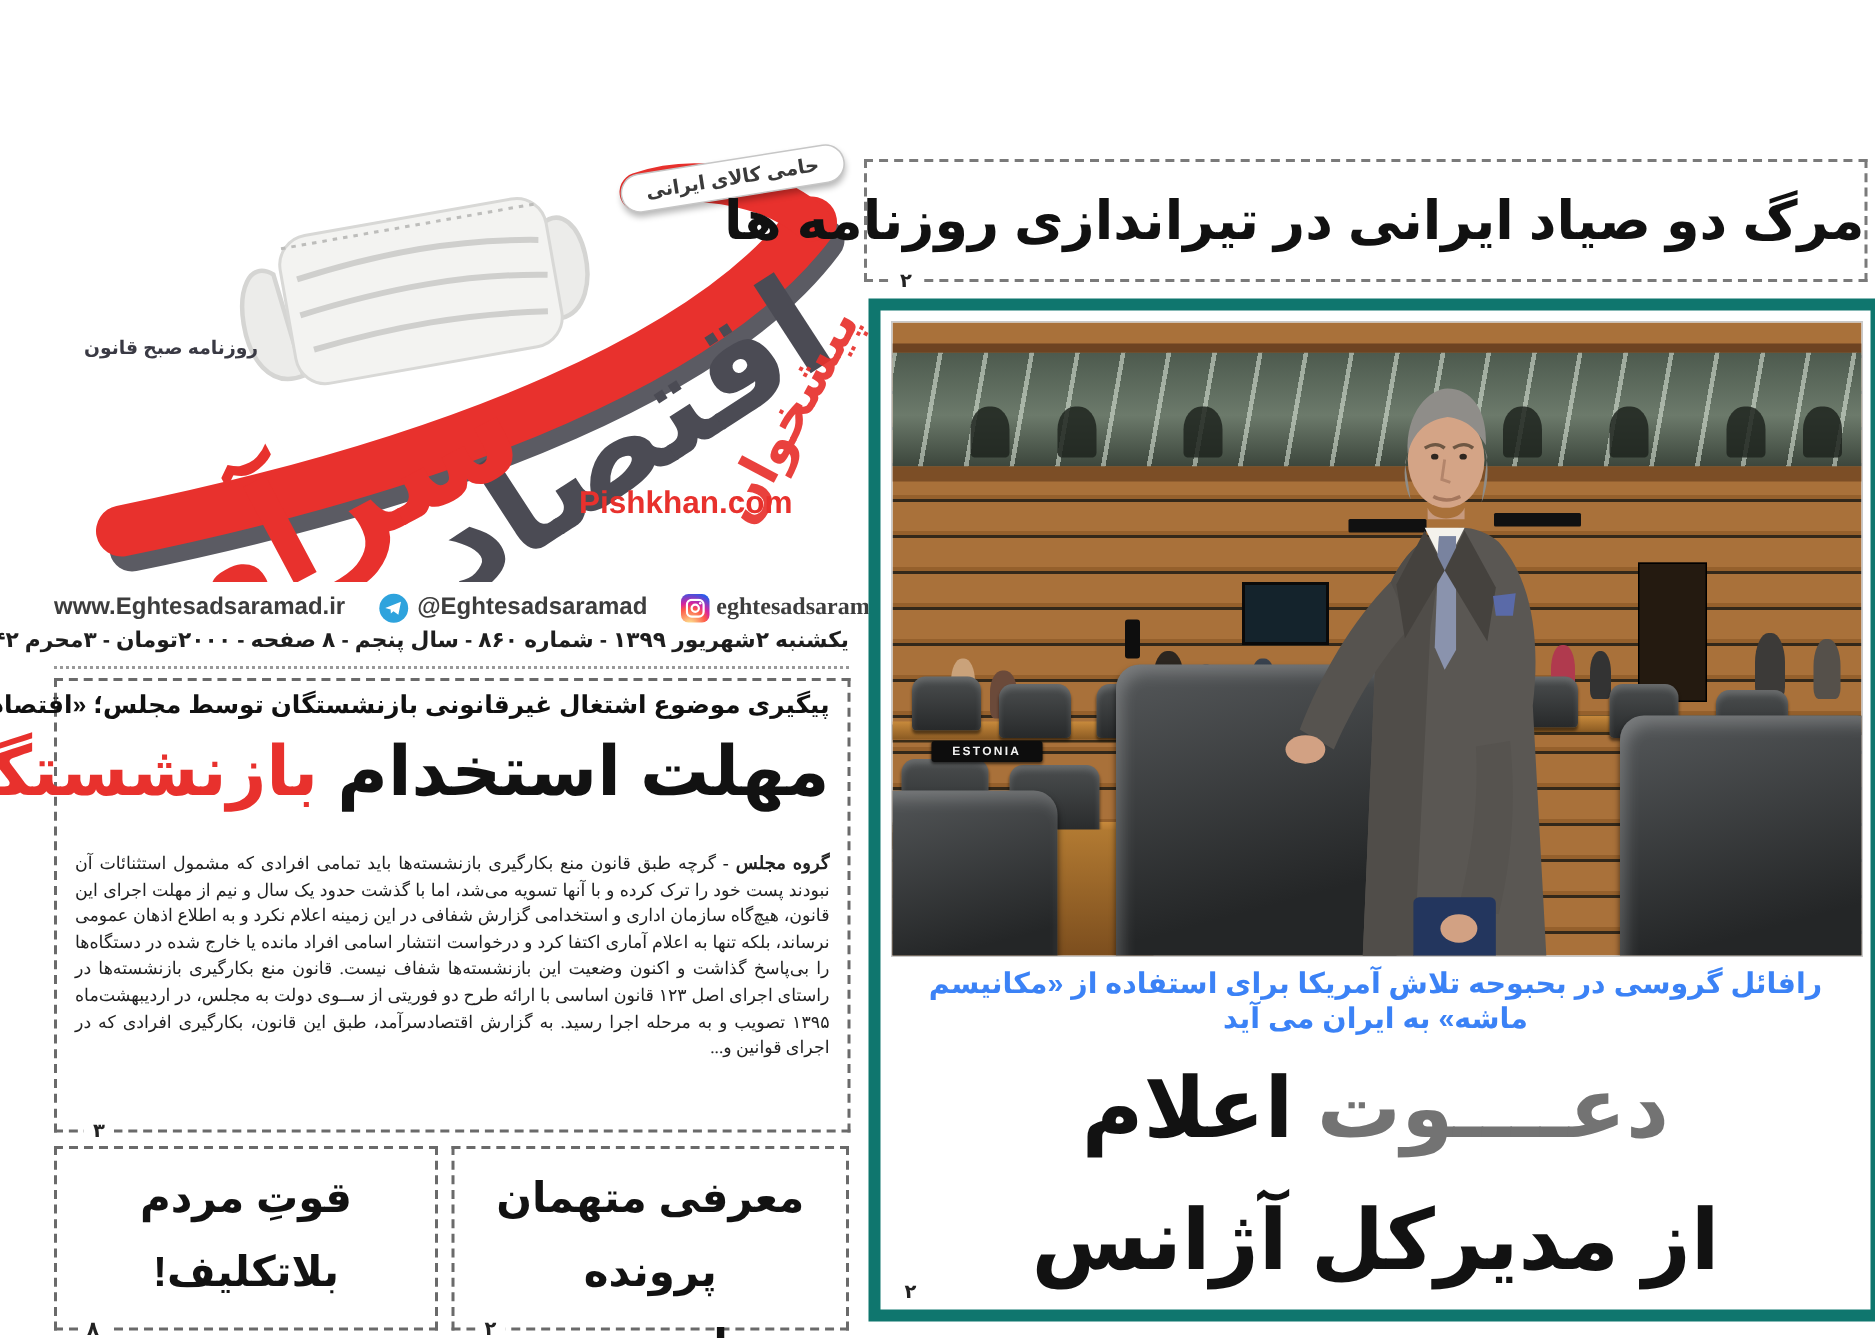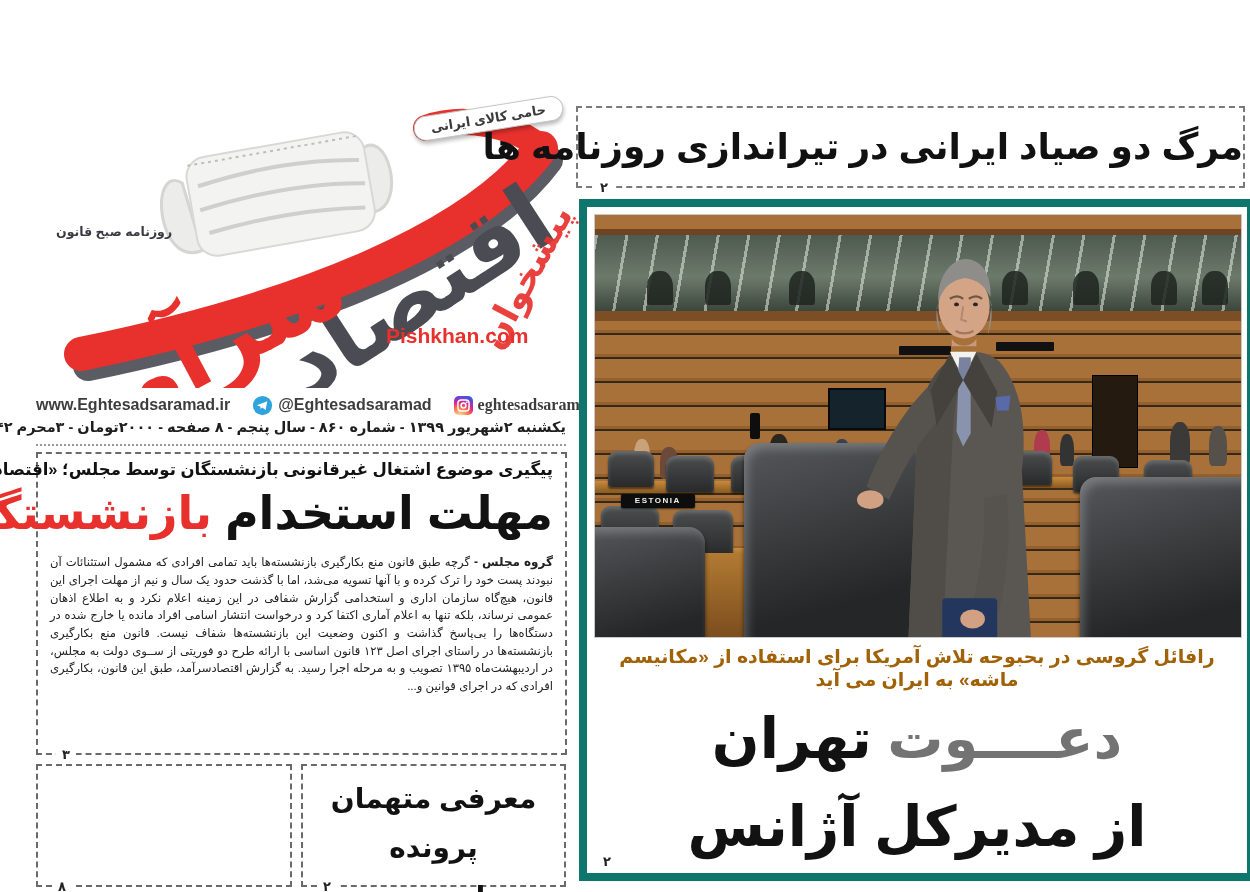--- a/index.html
+++ b/index.html
@@ -34,21 +34,21 @@
   .person { position:absolute; border-radius:45% 45% 18% 18%; }
   .desk { position:absolute; background:linear-gradient(180deg,#c88a3c,#8a5a22); box-shadow:0 2px 0 #3a2c18; }
   .chair { position:absolute; background:linear-gradient(180deg,#4b4e4f,#27292a);
     border-radius:9px 9px 3px 3px; box-shadow:inset 0 3px 4px rgba(255,255,255,.18), 0 2px 2px rgba(0,0,0,.5); }
   .chair.big { border-radius:16px 16px 4px 4px; background:linear-gradient(165deg,#55585a,#242627 70%);
     box-shadow:inset 4px 6px 10px rgba(255,255,255,.22), 0 3px 4px rgba(0,0,0,.6); }
   #placard { position:absolute; left:4%; top:66%; width:74px; height:14px; background:#0d0d0d;
     border-radius:2px; color:#f2f2f2; font-size:8px; font-weight:bold; letter-spacing:1.5px;
     text-align:center; line-height:14px; box-shadow:0 1px 2px rgba(0,0,0,.6); }
   #grossi-svg { position:absolute; left:35%; top:4%; width:44%; height:98%; z-index:5; }
-  #caption { margin-top:7px; text-align:center; font-size:19px; font-weight:800; color:#a16207; }
+  #caption { margin-top:7px; text-align:center; font-size:19px; font-weight:800; color:#3b82f6; }
   #photo-headline { margin-top:4px; text-align:center; font-weight:900; font-size:56px;
     line-height:1.58; color:#121212; letter-spacing:-1px; }
   #photo-headline .red { color:#737373; }
   #photo-story-num { bottom:4px; left:10px; }
 
   
   #masthead { position:absolute; left:36px; top:86px; width:530px; height:302px; }
   #logo-svg { position:absolute; inset:0; }
   #badge { position:absolute; right:2px; top:20px; transform:rotate(-9deg); background:#fff;
     border:1px solid #c6c6c6; border-radius:18px; padding:4px 16px; font-size:13px; font-weight:700;
@@ -72,21 +72,21 @@
     font-size:14.5px; font-weight:700; color:#1e1e1e; white-space:nowrap; }
   #dot-sep { position:absolute; left:36px; top:444px; width:530px; border-top:2px dotted #999; }
 
   
   #main-story-box { position:absolute; left:36px; top:452px; width:531px; height:303px;
     border:2px dashed #6a6a6a; background:#fff; padding:6px 12px 14px; }
   #main-kicker { text-align:center; font-size:16.5px; font-weight:800; color:#111; white-space:nowrap; }
   .main-headline { text-align:center; font-size:46px; font-weight:900; color:#121212;
     line-height:1.52; letter-spacing:-1px; white-space:nowrap; }
   .main-headline .red { color:#e8312d; }
-  #main-body { margin-top:4px; font-size:11.6px; line-height:1.52; color:#222; text-align:justify; }
+  #main-body { margin-top:16px; font-size:11.6px; line-height:1.52; color:#222; text-align:justify;font-family:Liberation Serif, serif; }
   #main-body b { font-size:12px; }
   #main-story-num { bottom:-9px; left:18px; }
 
   
   .bottom-box { position:absolute; top:764px; height:123px; border:2px dashed #6a6a6a; background:#fff; }
   #box-right { left:301px; width:265px; }
   #box-left { left:36px; width:256px; }
   .bottom-title { text-align:center; font-size:28px; font-weight:900; color:#121212;
     line-height:1.75; padding-top:8px; letter-spacing:-1px; }
   .bottom-num { bottom:-9px; left:14px; }
@@ -240,21 +240,21 @@
         <ellipse cx="143" cy="60" rx="2.6" ry="2" fill="#2e2620"></ellipse>
         <ellipse cx="163" cy="60" rx="2.6" ry="2" fill="#2e2620"></ellipse>
         <path d="M150,62 L148,76 L154,78" stroke="#b3856b" stroke-width="2" fill="none"></path>
         <path d="M142,88 q9,5 19,0" stroke="#a4765c" stroke-width="2.4" fill="none"></path>
         <path d="M138,96 C142,106 160,106 164,96 L164,104 L138,104 Z" fill="#c79a7e"></path>
       </svg>
     </div>
 
     <div id="caption" class="rtl">رافائل گروسی در بحبوحه تلاش آمریکا برای استفاده از «مکانیسم ماشه» به ایران می آید</div>
     <div id="photo-headline" class="rtl">
-      <span class="red">دعــــوت</span><span> تهران</span><br>
+      <span class="red">دعــــوت</span><span> اعلام</span><br>
       <span>از مدیرکل آژانس</span>
     </div>
     <span id="photo-story-num" class="num">۲</span>
   </div>
 
   <div id="main-story-box">
     <div id="main-kicker" class="rtl">پیگیری موضوع اشتغال غیرقانونی بازنشستگان توسط مجلس؛ «اقتصادسر آمد» بررسی می کند</div>
     <div class="main-headline rtl">
       <span>مهلت استخدام </span><span class="red">بازنشستگان</span>
     </div>
@@ -266,16 +266,20 @@
 
   <div id="box-right" class="bottom-box">
     <div class="bottom-title rtl">
       <span>معرفی متهمان پرونده</span><br>
       <span>ویلموتس به دادسرا</span>
     </div>
     <span class="num bottom-num">۲</span>
   </div>
 
   <div id="box-left" class="bottom-box">
+    <div class="bottom-title rtl">
+      <span>قوتِ مردم</span><br>
+      <span>بلاتکلیف!</span>
+    </div>
     <span class="num bottom-num">۸</span>
   </div>
 
 </div>
 
 </body></html>

